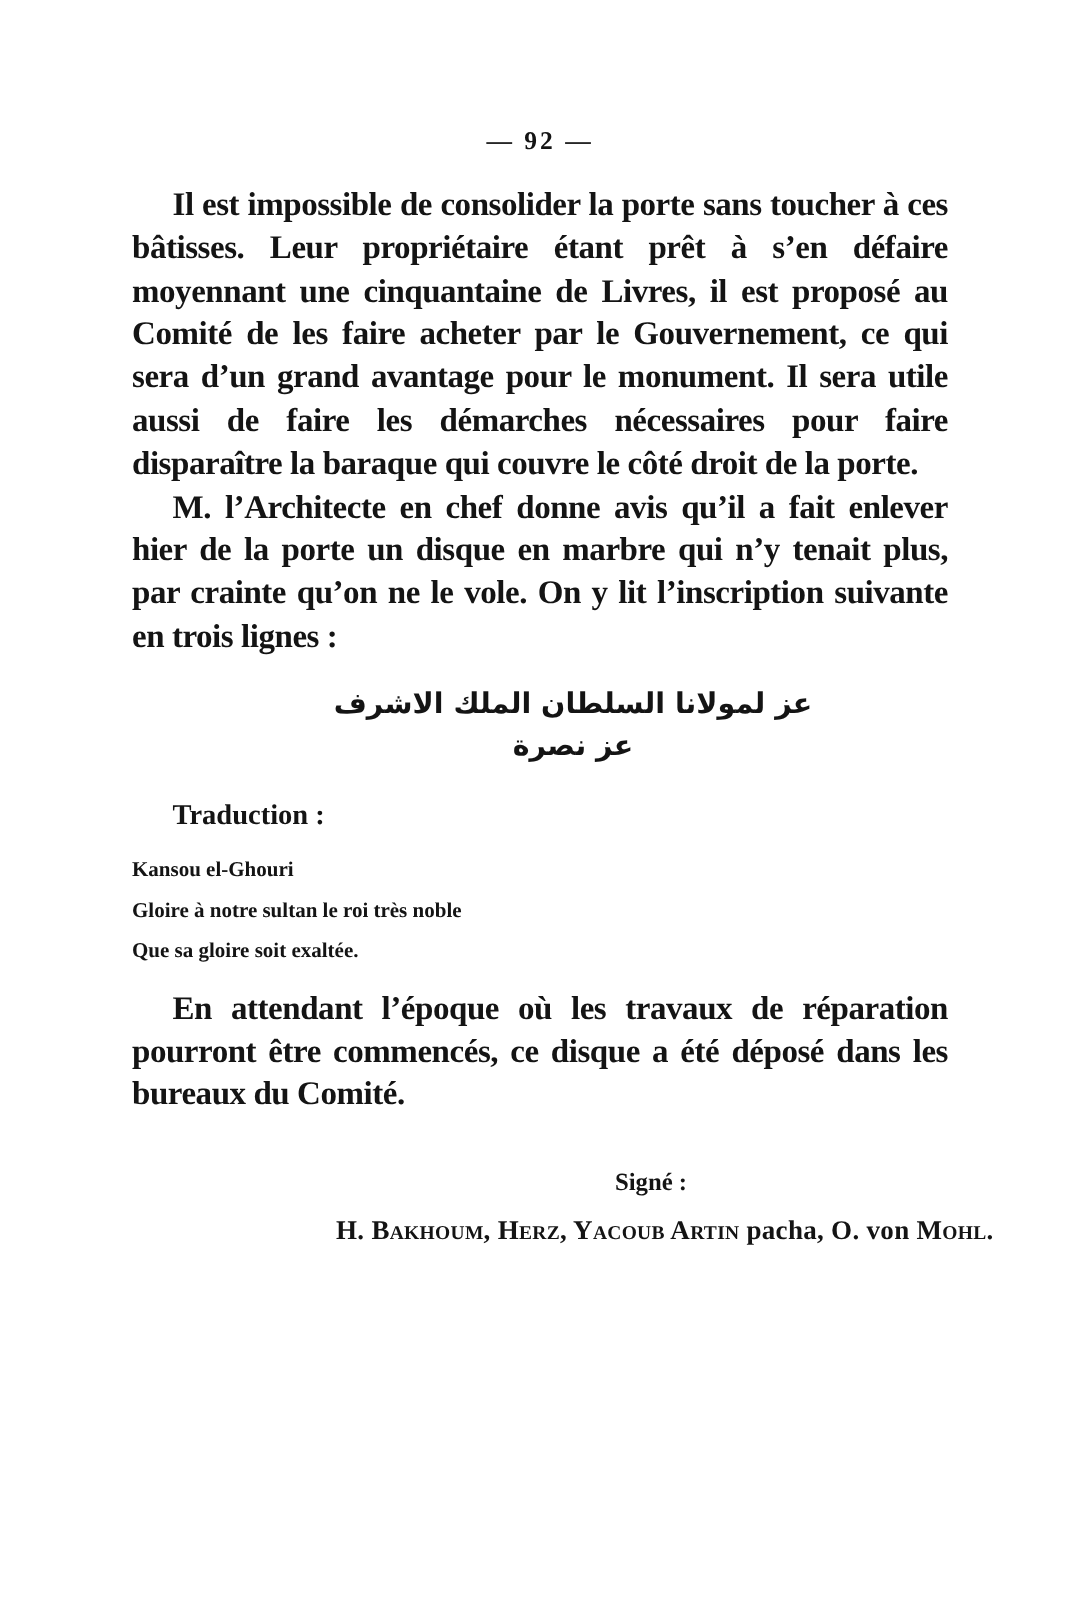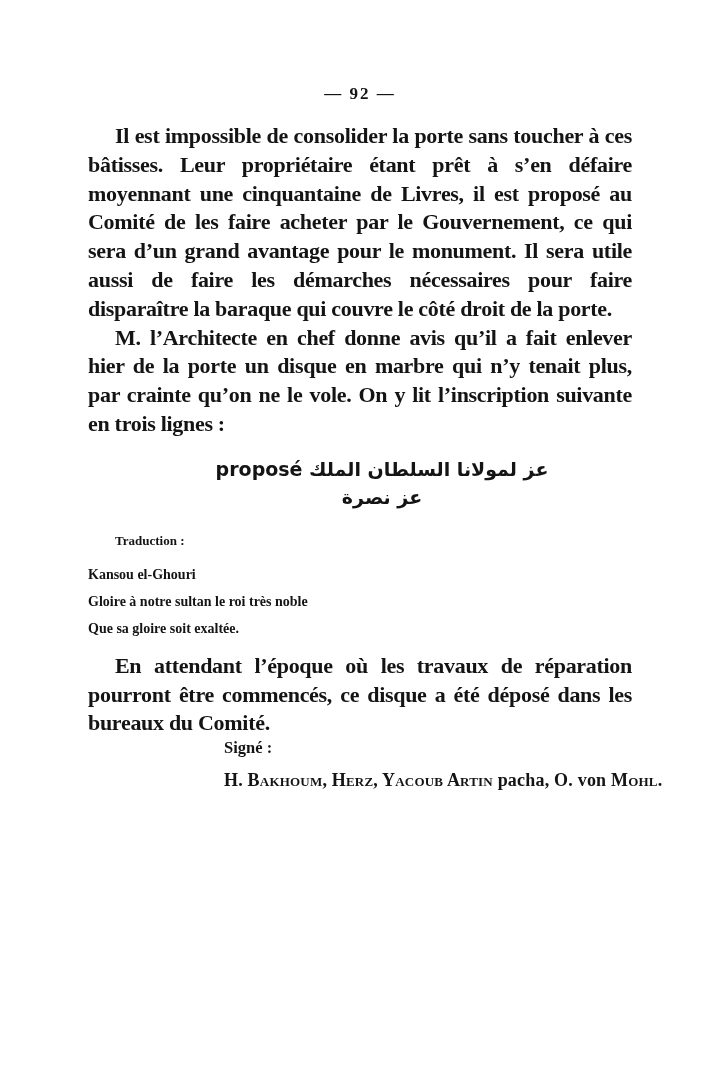--- a/index.html
+++ b/index.html
@@ -38,34 +38,36 @@
   .arabic-block {
     direction: rtl;
     text-align: center;
     font-family: "DejaVu Sans", sans-serif;
     font-size: 19px;
     line-height: 28px;
     margin: 16px 0 0 44px; 
   }
   .arabic-line { white-space: nowrap; }
   .traduction {
-    font-size: 13px;
+    font-size: 19px;
     margin-top: 22px;
     text-indent: 27px;
   }
   .translation-block {
     text-align: left;
     font-size: 14px;
     line-height: 27px;
     margin: 12px 94px 0 0; 
   }
   .para.p3 { margin-top: 10px; }
   .sig-block {
+    margin-top: 34px;
     margin-left: 136px;
     width: 420px;
+    text-align: center;
   }
   .signe {
     font-size: 16.5px;
     margin-bottom: 12px;
   }
   .sig-names {
     font-size: 18px;
     white-space: nowrap;
     letter-spacing: 0.2px;
   }
@@ -76,21 +78,21 @@
 
 <div class="page">
 
   <div class="page-number">— 92 —</div>
 
   <p class="para">Il est impossible de consolider la porte sans toucher à ces bâtisses. Leur propriétaire étant prêt à s’en défaire moyennant une cinquantaine de Livres, il est proposé au Comité de les faire acheter par le Gouvernement, ce qui sera d’un grand avantage pour le monument. Il sera utile aussi de faire les démarches nécessaires pour faire disparaître la baraque qui couvre le côté droit de la porte.</p>
 
   <p class="para">M. l’Architecte en chef donne avis qu’il a fait enlever hier de la porte un disque en marbre qui n’y tenait plus, par crainte qu’on ne le vole. On y lit l’inscription suivante en trois lignes :</p>
 
   <div class="arabic-block">
-    <div class="arabic-line">عز لمولانا السلطان الملك proposé</div>
+    <div class="arabic-line">عز لمولانا السلطان الملك الاشرف</div>
     <div class="arabic-line">عز نصرة</div>
   </div>
 
   <div class="traduction">Traduction :</div>
 
   <div class="translation-block">
     <div>Kansou el-Ghouri</div>
     <div>Gloire à notre sultan le roi très noble</div>
     <div>Que sa gloire soit exaltée.</div>
   </div>

